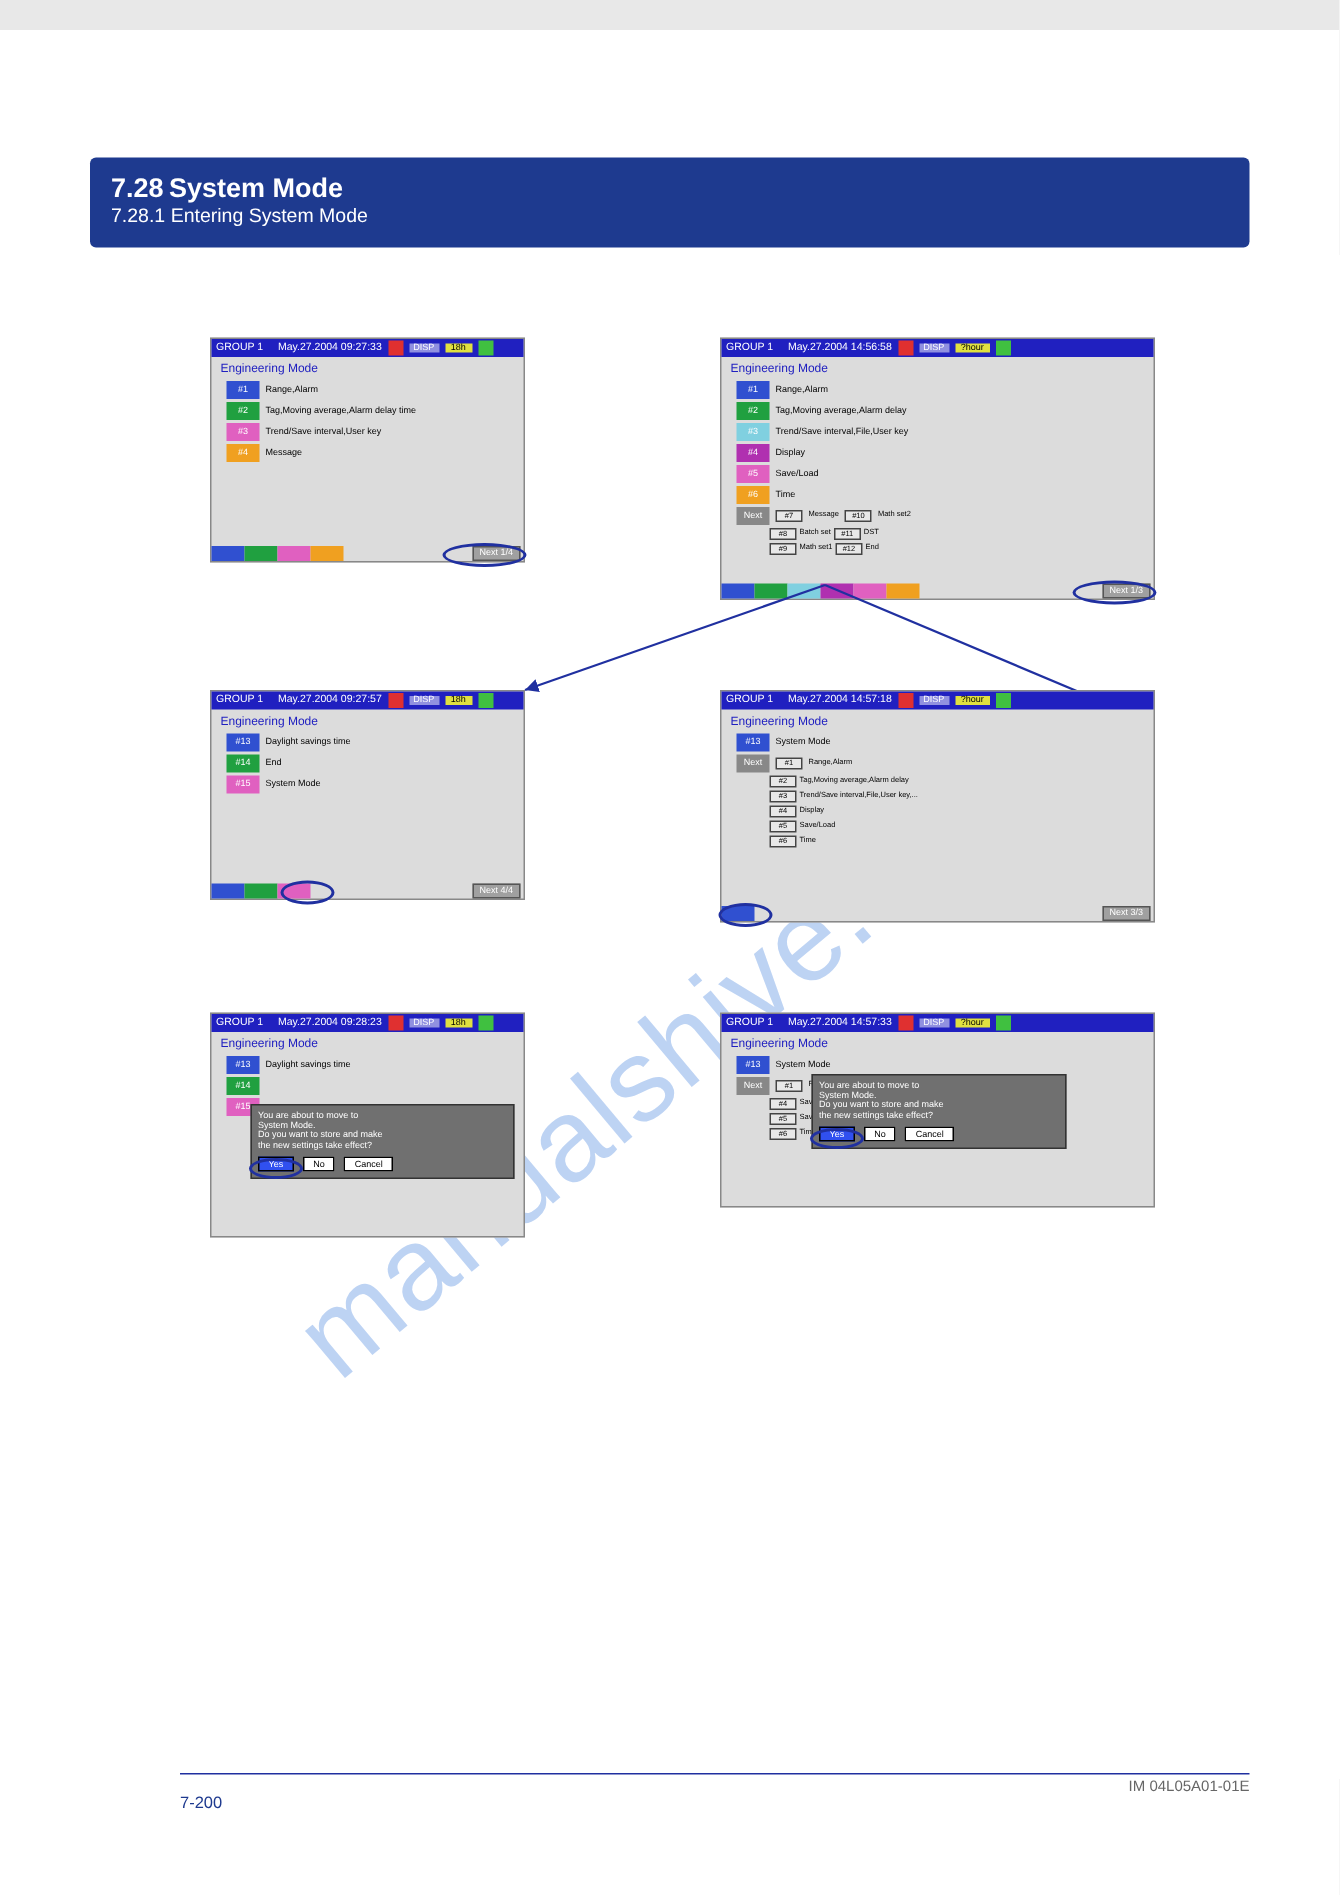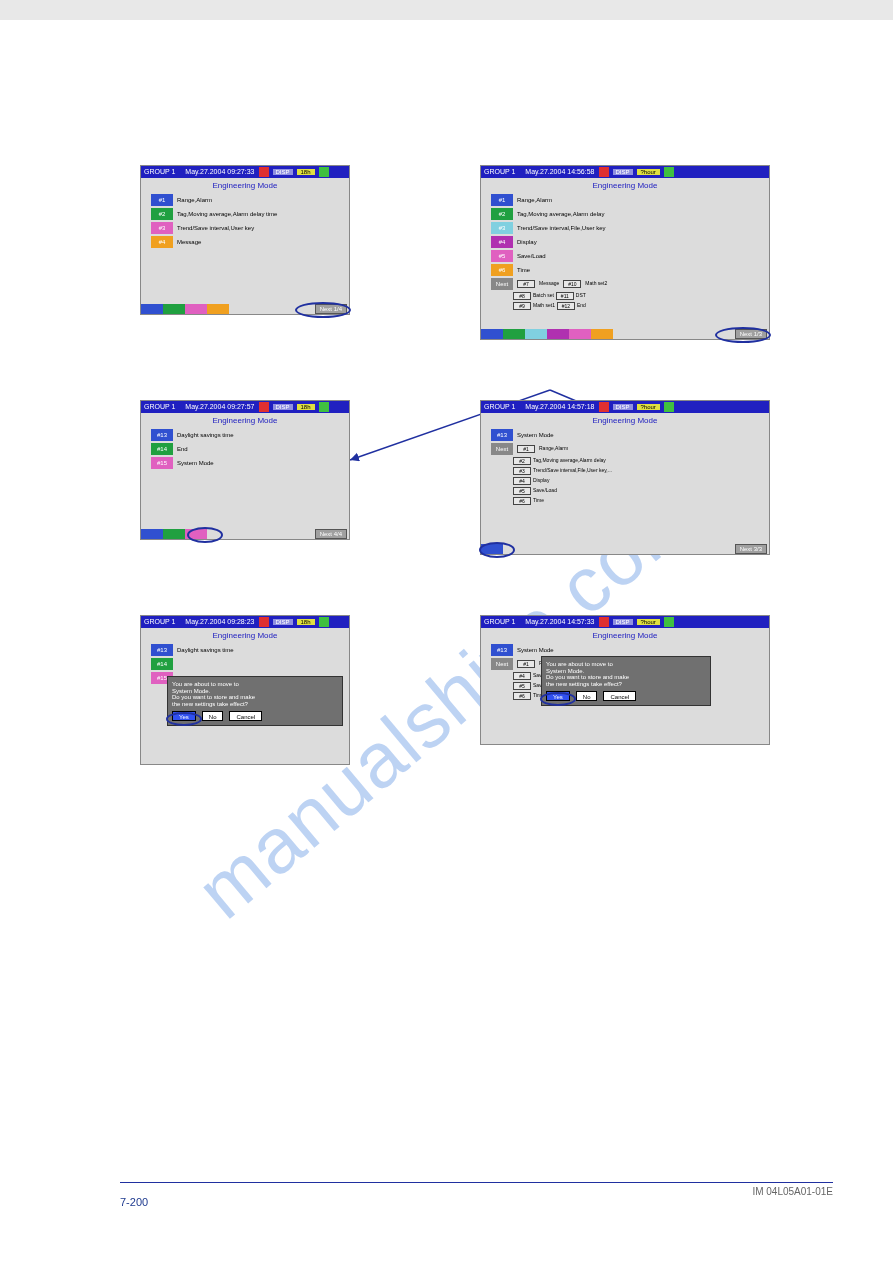--- a/index.html
+++ b/index.html
@@ -59,21 +59,21 @@
   }
   .titlebar .red-icon {
     width: 10px; height: 10px; background:#e03030; display:inline-block;
   }
   .titlebar .disp {
     background:#9090e0; color:#fff; padding:0 3px; font-size:6px;
   }
   .titlebar .yel { background:#e0e040; color:#000; padding:0 4px; font-size:6px; }
   .titlebar .grn-icon { width:10px; height:10px; background:#40c040; display:inline-block; }
   .mode-label {
-    color:#2020c0; font-size:8px; padding:4px 6px 2px;text-align:center;
+    color:#2020c0; font-size:8px; padding:4px 6px 2px;
   }
   .mrow { display:flex; align-items:center; padding:1px 4px 1px 10px; gap:4px; }
   .mbtn { width:22px; height:12px; text-align:center; font-size:6px; color:#fff; line-height:12px; }
   .b-blue{background:#3050d0;} .b-green{background:#20a040;} .b-cyan{background:#80d0e0;}
   .b-pink{background:#e060c0;} .b-mag{background:#b030b0;} .b-orange{background:#f0a020;}
   .mtxt { font-size:6px; color:#000; }
   .footer-strip {
     position:absolute; bottom:0; left:0; right:0; height:10px;
     display:flex;
   }
@@ -129,20 +129,25 @@
     font-size:10px; color:#666;
   }
 </style>
 </head>
 <body>
 
 <div class="page">
 
   <div class="watermark">manualshive.com</div>
 
+  <div class="banner">
+    <span class="banner-title">7.28</span>
+    <span class="banner-title">System Mode</span><br>
+    <span>7.28.1 Entering System Mode</span>
+  </div>
 
   <div class="content-row">
     <div class="col-left">
       <div class="shot shot-a">
         <div class="titlebar">
           <span>GROUP 1</span>&nbsp;
           <span>May.27.2004 09:27:33</span>
           <span class="red-icon"></span>
           <span class="disp">DISP</span>
           <span class="yel">18h</span>

